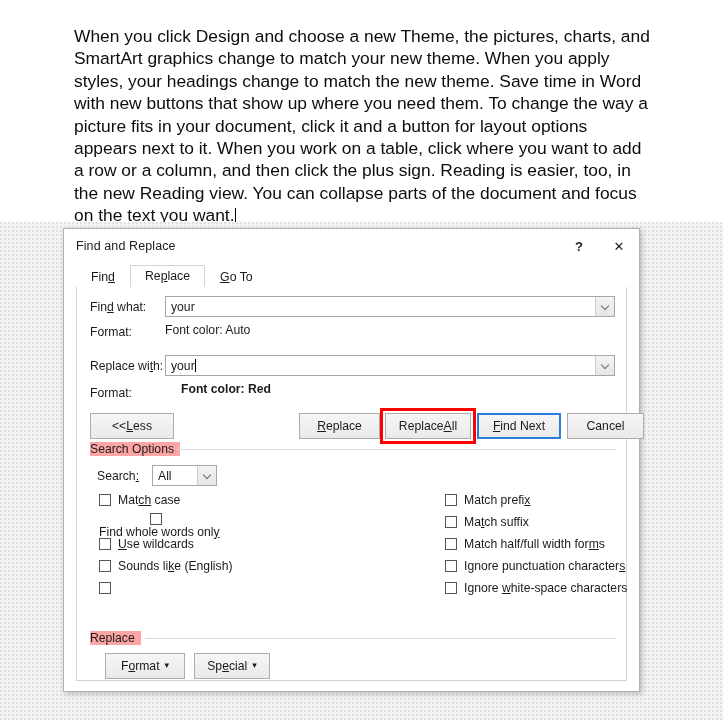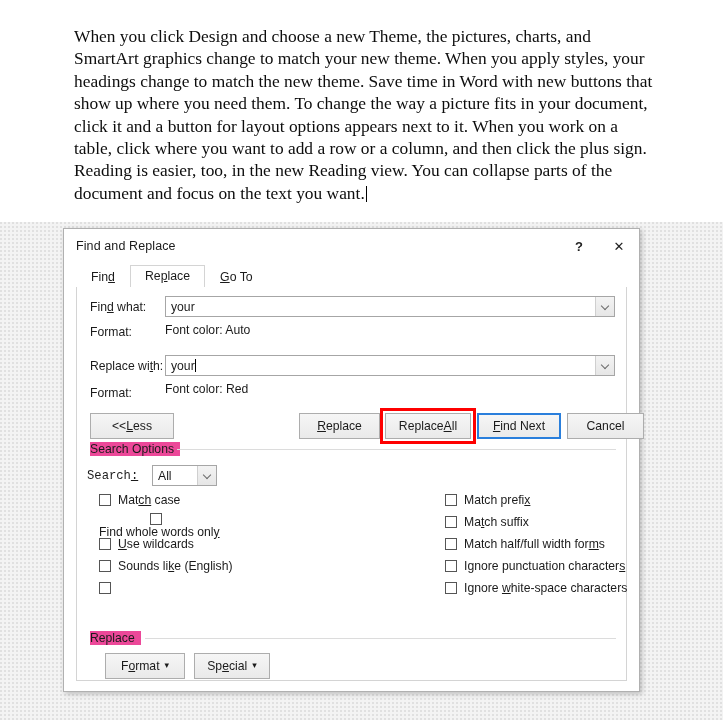--- a/index.html
+++ b/index.html
@@ -14,21 +14,21 @@
   }
   
   .doc-area {
     position: absolute;
     left: 0; top: 0; width: 723px; height: 225px;
     background: #ffffff;
   }
   .doc-text {
     position: absolute;
     left: 74px; top: 25px; width: 580px;
-    font-family: Liberation Serif, serif;
+    font-family: Liberation Sans, sans-serif;
     font-size: 17.4px;
     line-height: 22.4px;
     color: #0d0d0d;
     text-align: left;
   }
   .doc-caret {
     display: inline-block;
     width: 1px; height: 16px;
     background: #000;
     vertical-align: -3px;
@@ -207,21 +207,21 @@
     border: 3px solid #fe0000;
     box-sizing: border-box;
     pointer-events: none;
   }
 
   
   .grouplabel {
     position: absolute;
     font-size: 12.2px;
     color: #1b1b1b;
-    background: #ec4899;
+    background: #fca5a5;
     padding-right: 6px;
   }
   .grouprule {
     position: absolute;
     height: 1px;
     background: #dcdcdc;
   }
 
   
   .cbrow {
@@ -293,21 +293,21 @@
     <div class="fmt-val" style="position:absolute;left:88px;top:36px;">Font color: Auto</div>
 
     <div class="lbl" style="position:absolute;left:13px;top:72px;"><span>Replace wi</span><u>t</u><span>h:</span></div>
     <div class="combo" style="left:88px;top:68px;width:450px;">
       <div class="combo-val"><span>your</span><span class="caret-bar"></span></div>
       <div class="combo-arrow">
           <span class="chev"></span>
         </div>
     </div>
     <div class="lbl" style="position:absolute;left:13px;top:99px;">Format:</div>
-    <div class="fmt-val" style="position:absolute;left:88px;top:95px;">Font color: Red</div>
+    <div class="fmt-val" style="position:absolute;left:104px;top:95px;font-weight:bold;">Font color: Red</div>
 
     <div class="btn btn-pos" style="left:13px;top:126px;width:84px;">
         <span>&lt;&lt; </span>
         <u>L</u>
         <span>ess</span>
       </div>
     <div class="btn btn-pos" style="left:222px;top:126px;width:81px;">
         <span></span>
         <u>R</u>
         <span>eplace</span>
@@ -324,21 +324,21 @@
       </div>
     <div class="btn btn-pos" style="left:490px;top:126px;width:77px;">
         <span>Cancel</span>
       </div>
 
     <div class="redbox" style="left:303px;top:121px;width:96px;height:36px;"></div>
 
     <div class="grouplabel" style="left:13px;top:155px;">Search Options</div>
     <div class="grouprule" style="left:100px;top:162px;width:439px;"></div>
 
-    <div class="lbl" style="position:absolute;left:10px;top:182px;font-family:Liberation Mono, monospace;"><span>Search</span><u>:</u></div>
+    <div class="lbl" style="position:absolute;left:20px;top:182px;"><span>Search</span><u>:</u></div>
     <div class="combo" style="left:75px;top:178px;width:65px;">
       <div class="combo-val">All</div>
       <div class="combo-arrow">
           <span class="chev"></span>
         </div>
     </div>
 
     <div class="cbrow" style="left:22px;top:204px;">
         <span class="cbox"></span>
         <span class="cblabel"><span>Mat</span><u>ch</u><span> case</span></span>

